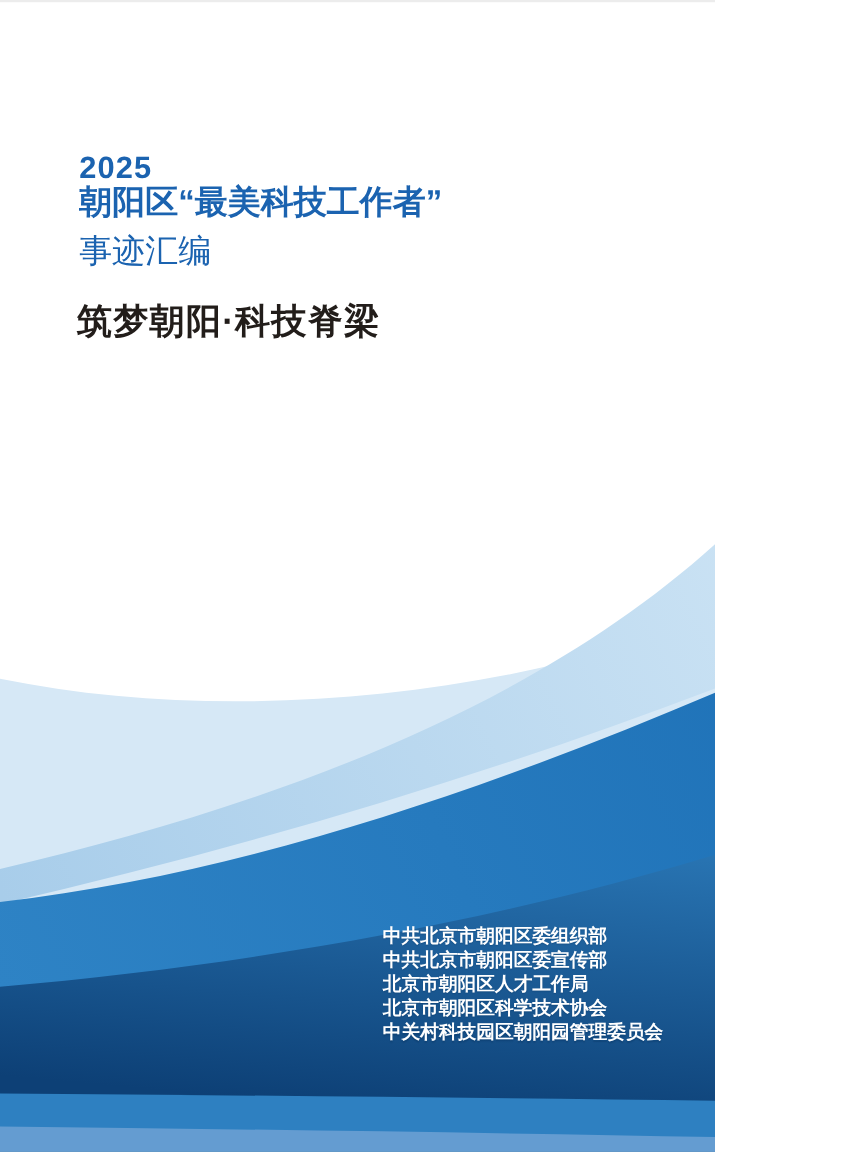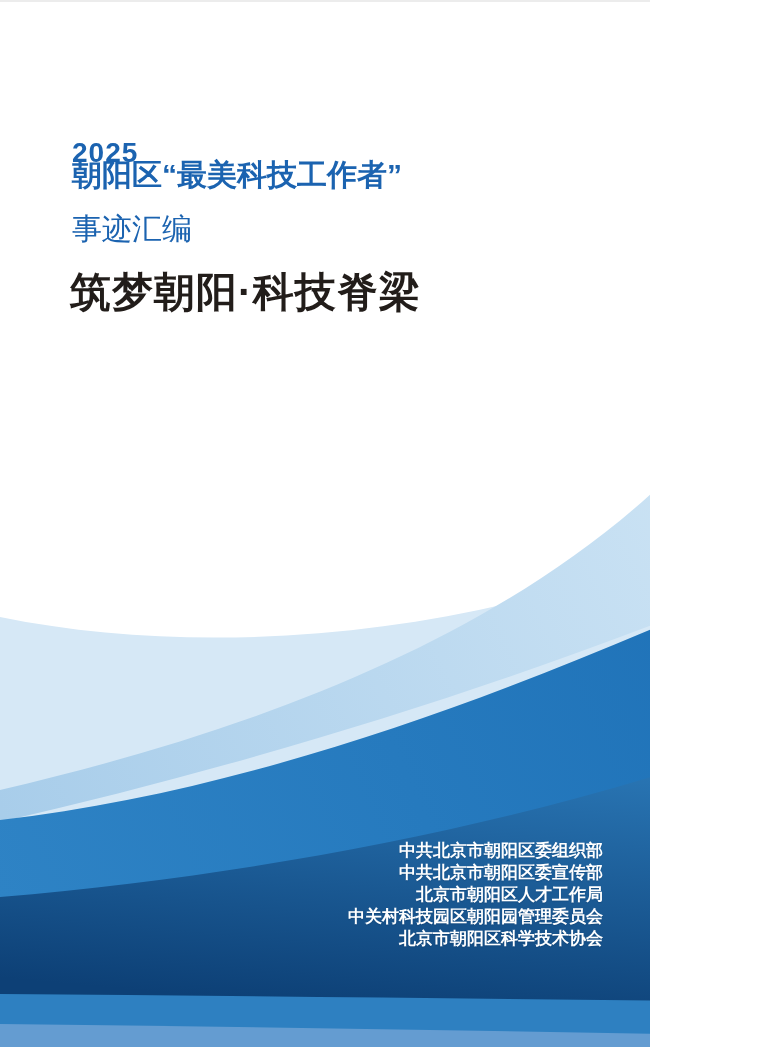--- a/index.html
+++ b/index.html
@@ -15,34 +15,33 @@
     background:#ececec;
   }
   .waves{
     position:absolute;left:0;top:0;width:770px;height:1047px;
   }
   .year{
     position:absolute;left:72px;top:134px;
     font-size:28px;font-weight:700;line-height:38px;letter-spacing:1px;
   }
   .sub1{
-    position:absolute;left:72px;top:156px;
+    position:absolute;left:72px;top:166px;
     font-size:30px;font-weight:700;line-height:38px;
   }
   .sub2{
     position:absolute;left:72px;top:210px;
     font-size:30px;font-weight:400;line-height:38px;
   }
   .main-title{
     position:absolute;left:70px;top:262px;
-    font-size:41px;font-weight:900;line-height:60px;letter-spacing:1px;
+    font-size:32px;font-weight:900;line-height:60px;letter-spacing:1px;
   }
   .orgs{
     position:absolute;right:47px;top:840px;
-    text-align:right;
     font-size:17px;font-weight:700;line-height:22px;
     color:#ffffff;
     text-shadow:0 1px 1px rgba(0,40,80,0.25);
   }
   .orgs div{white-space:nowrap;}
 </style>
 </head>
 <body>
 
 <div class="page">
@@ -83,17 +82,17 @@
   <div class="sub1" style="color:#1b63b0;">朝阳区“最美科技工作者”</div>
 
   <div class="sub2" style="color:#1b63b0;">事迹汇编</div>
 
   <div class="main-title" style="color:#221d1a;">筑梦朝阳·科技脊梁</div>
 
   <div class="orgs">
     <div>中共北京市朝阳区委组织部</div>
     <div>中共北京市朝阳区委宣传部</div>
     <div>北京市朝阳区人才工作局</div>
+    <div>北京市朝阳区科学技术协会</div>
     <div>中关村科技园区朝阳园管理委员会</div>
-    <div>北京市朝阳区科学技术协会</div>
   </div>
 
 </div>
 
 </body></html>

